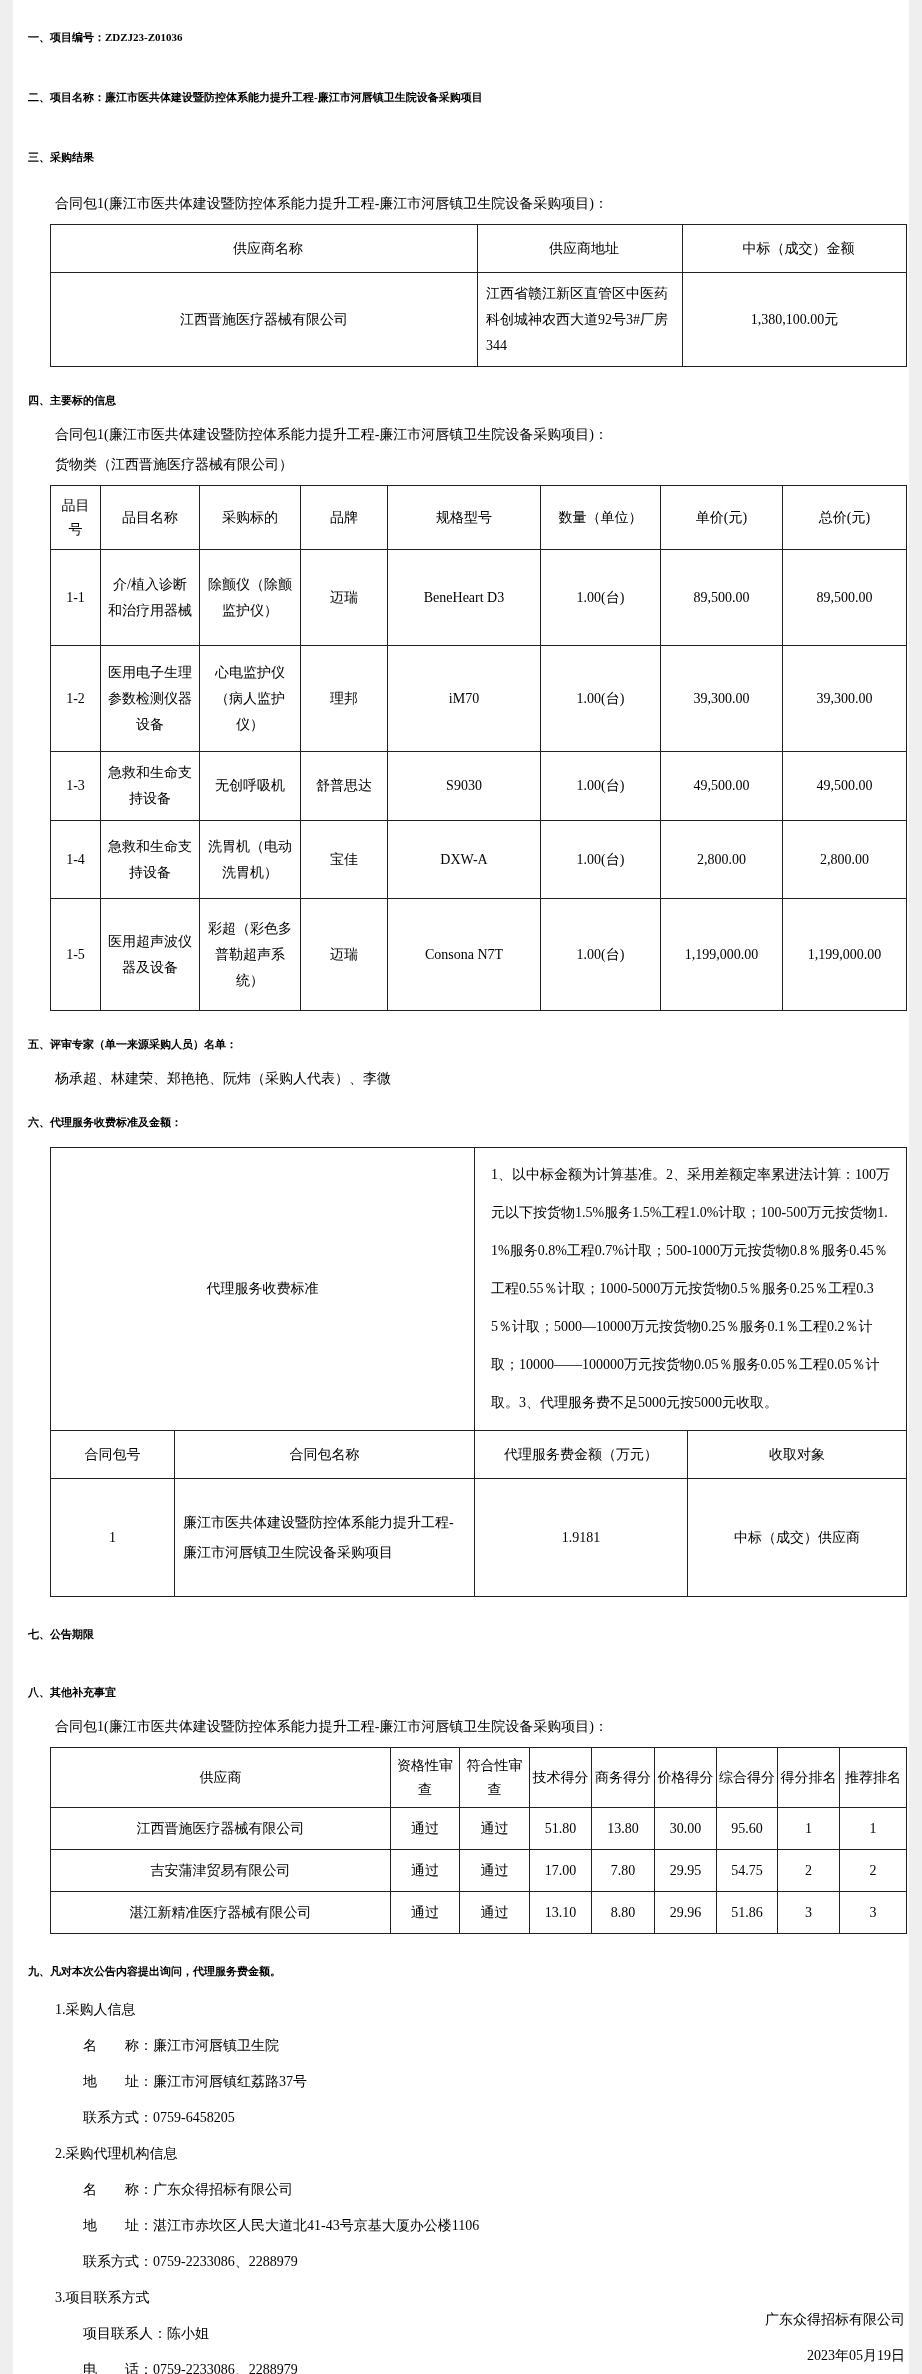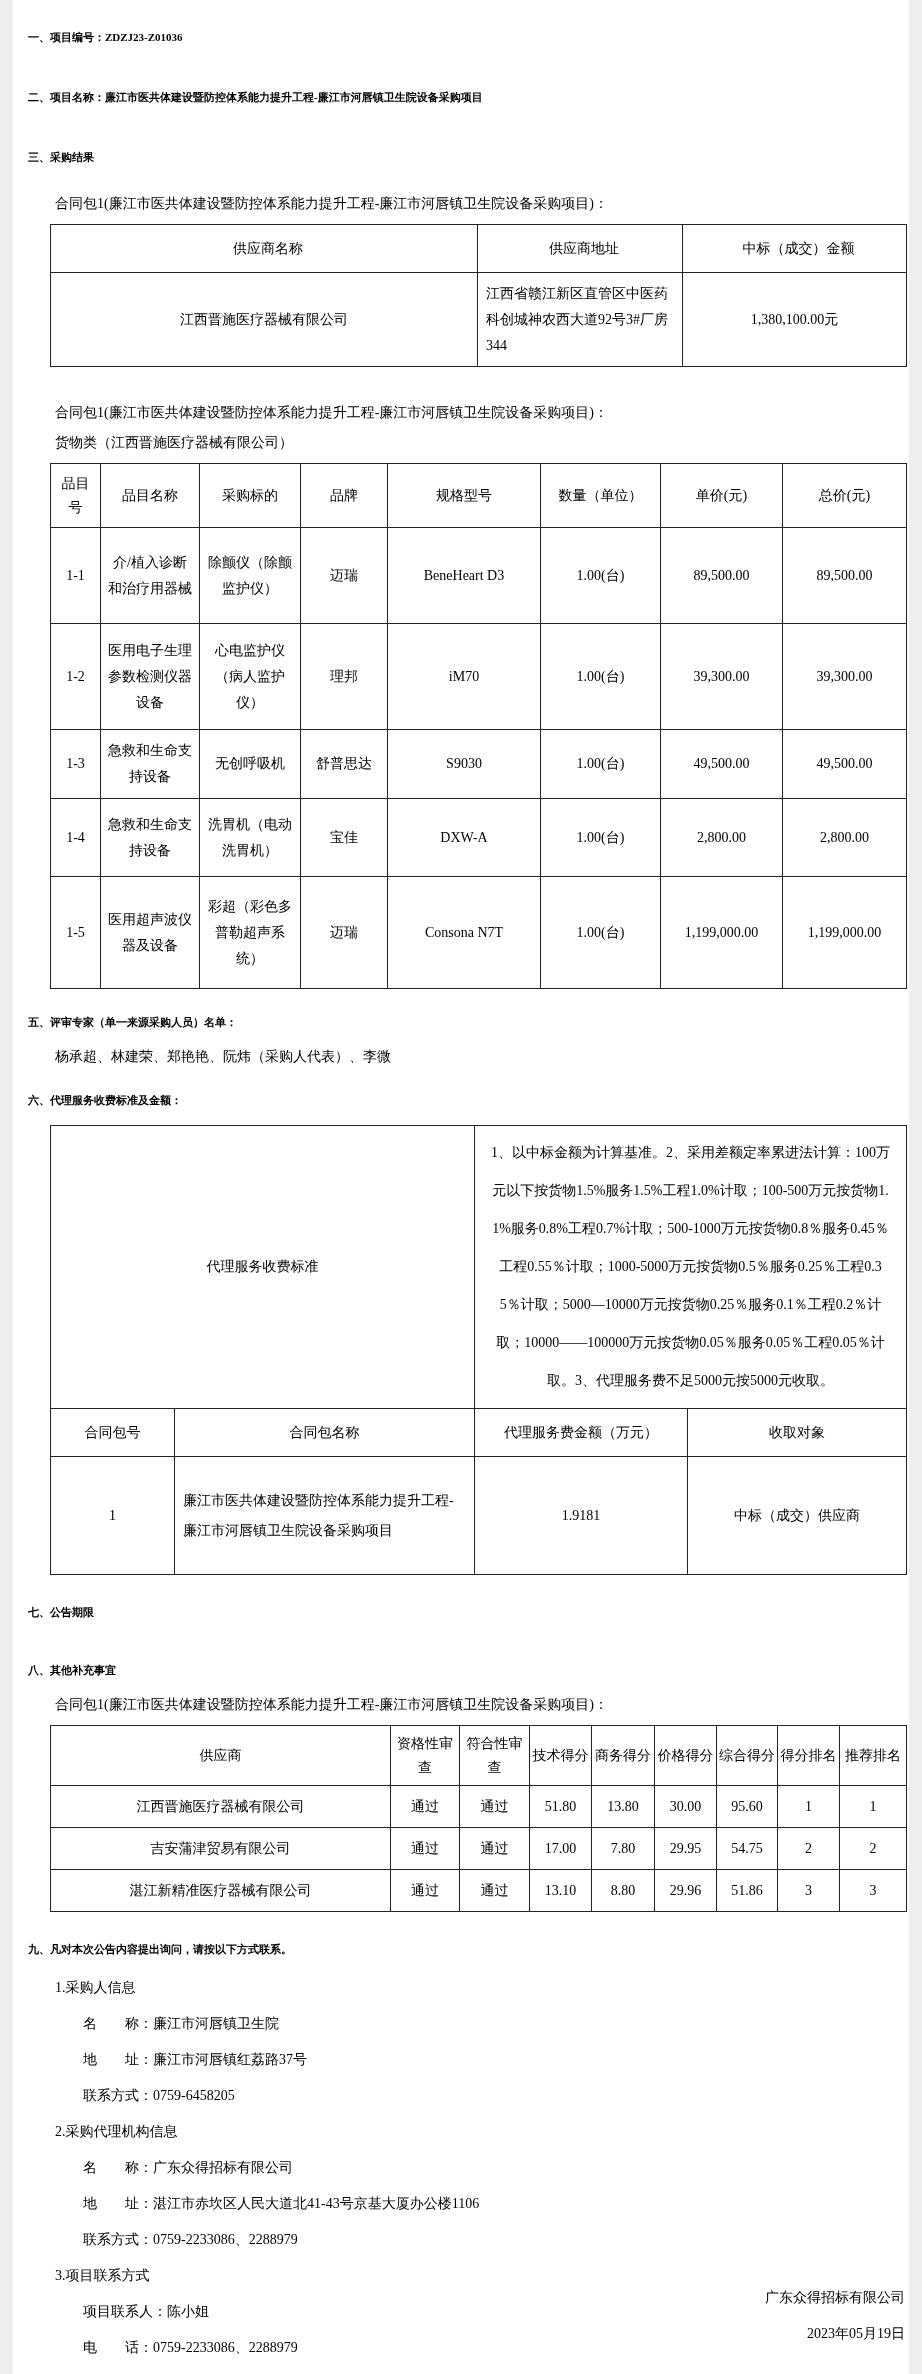--- a/index.html
+++ b/index.html
@@ -56,21 +56,21 @@
   
   .t2 th { height:64px; line-height:24px; }
   .t2 td { line-height:26px; padding:8px 6px; }
   .t2 .row-a td { height:96px; }
   .t2 .row-b td { height:106px; }
   .t2 .row-c td { height:58px; }
   .t2 .row-d td { height:78px; }
   .t2 .row-e td { height:112px; }
   
   .t3 .std-label { text-align:center; }
-  .t3 .std-text { line-height:38px; padding:8px 16px; text-align:center; }
+  .t3 .std-text { line-height:38px; padding:8px 16px; text-align:left; }
   
   .t3b th { height:48px; }
   .t3b td { height:118px; line-height:30px; }
   
   .t4 th { height:60px; line-height:24px; padding:4px 2px; }
   .t4 td { height:42px; padding:2px 4px; }
   .gap-60 { height:38px; }
   .gap-40 { height:26px; }
   .gap-30 { height:22px; }
   .gap-20 { height:14px; }
@@ -120,20 +120,21 @@
       </tr>
       <tr>
         <td class="c">江西晋施医疗器械有限公司</td>
         <td class="l">江西省赣江新区直管区中医药科创城神农西大道92号3#厂房344</td>
         <td class="r">1,380,100.00元</td>
       </tr>
     </tbody>
       </table>
 
     <div class="gap-30"></div>
+    <div class="h">四、主要标的信息</div>
     <div class="gap-20"></div>
     <div class="indent">合同包1(廉江市医共体建设暨防控体系能力提升工程-廉江市河唇镇卫生院设备采购项目)：</div>
     <div class="gap-12"></div>
     <div class="indent">货物类（江西晋施医疗器械有限公司）</div>
     <div class="gap-12"></div>
 
     <table class="t2">
       <colgroup>
         <col style="width:50px">
           <col style="width:99px">
@@ -316,21 +317,21 @@
         <td class="c">8.80</td>
         <td class="c">29.96</td>
         <td class="c">51.86</td>
         <td class="c">3</td>
         <td class="c">3</td>
       </tr>
     </tbody>
       </table>
 
     <div class="gap-40"></div>
-    <div class="h">九、凡对本次公告内容提出询问，请按以下方式联系。</div>
+    <div class="h">九、凡对本次公告内容提出询问，代理服务费金额。</div>
     <div class="gap-12"></div>
 
     <div class="contacts">
       <div class="contact-head">1.采购人信息</div>
       <div class="contact-line">名　　称：廉江市河唇镇卫生院</div>
       <div class="contact-line">地　　址：廉江市河唇镇红荔路37号</div>
       <div class="contact-line">联系方式：0759-6458205</div>
       <div class="contact-head">2.采购代理机构信息</div>
       <div class="contact-line">名　　称：广东众得招标有限公司</div>
       <div class="contact-line">地　　址：湛江市赤坎区人民大道北41-43号京基大厦办公楼1106</div>

